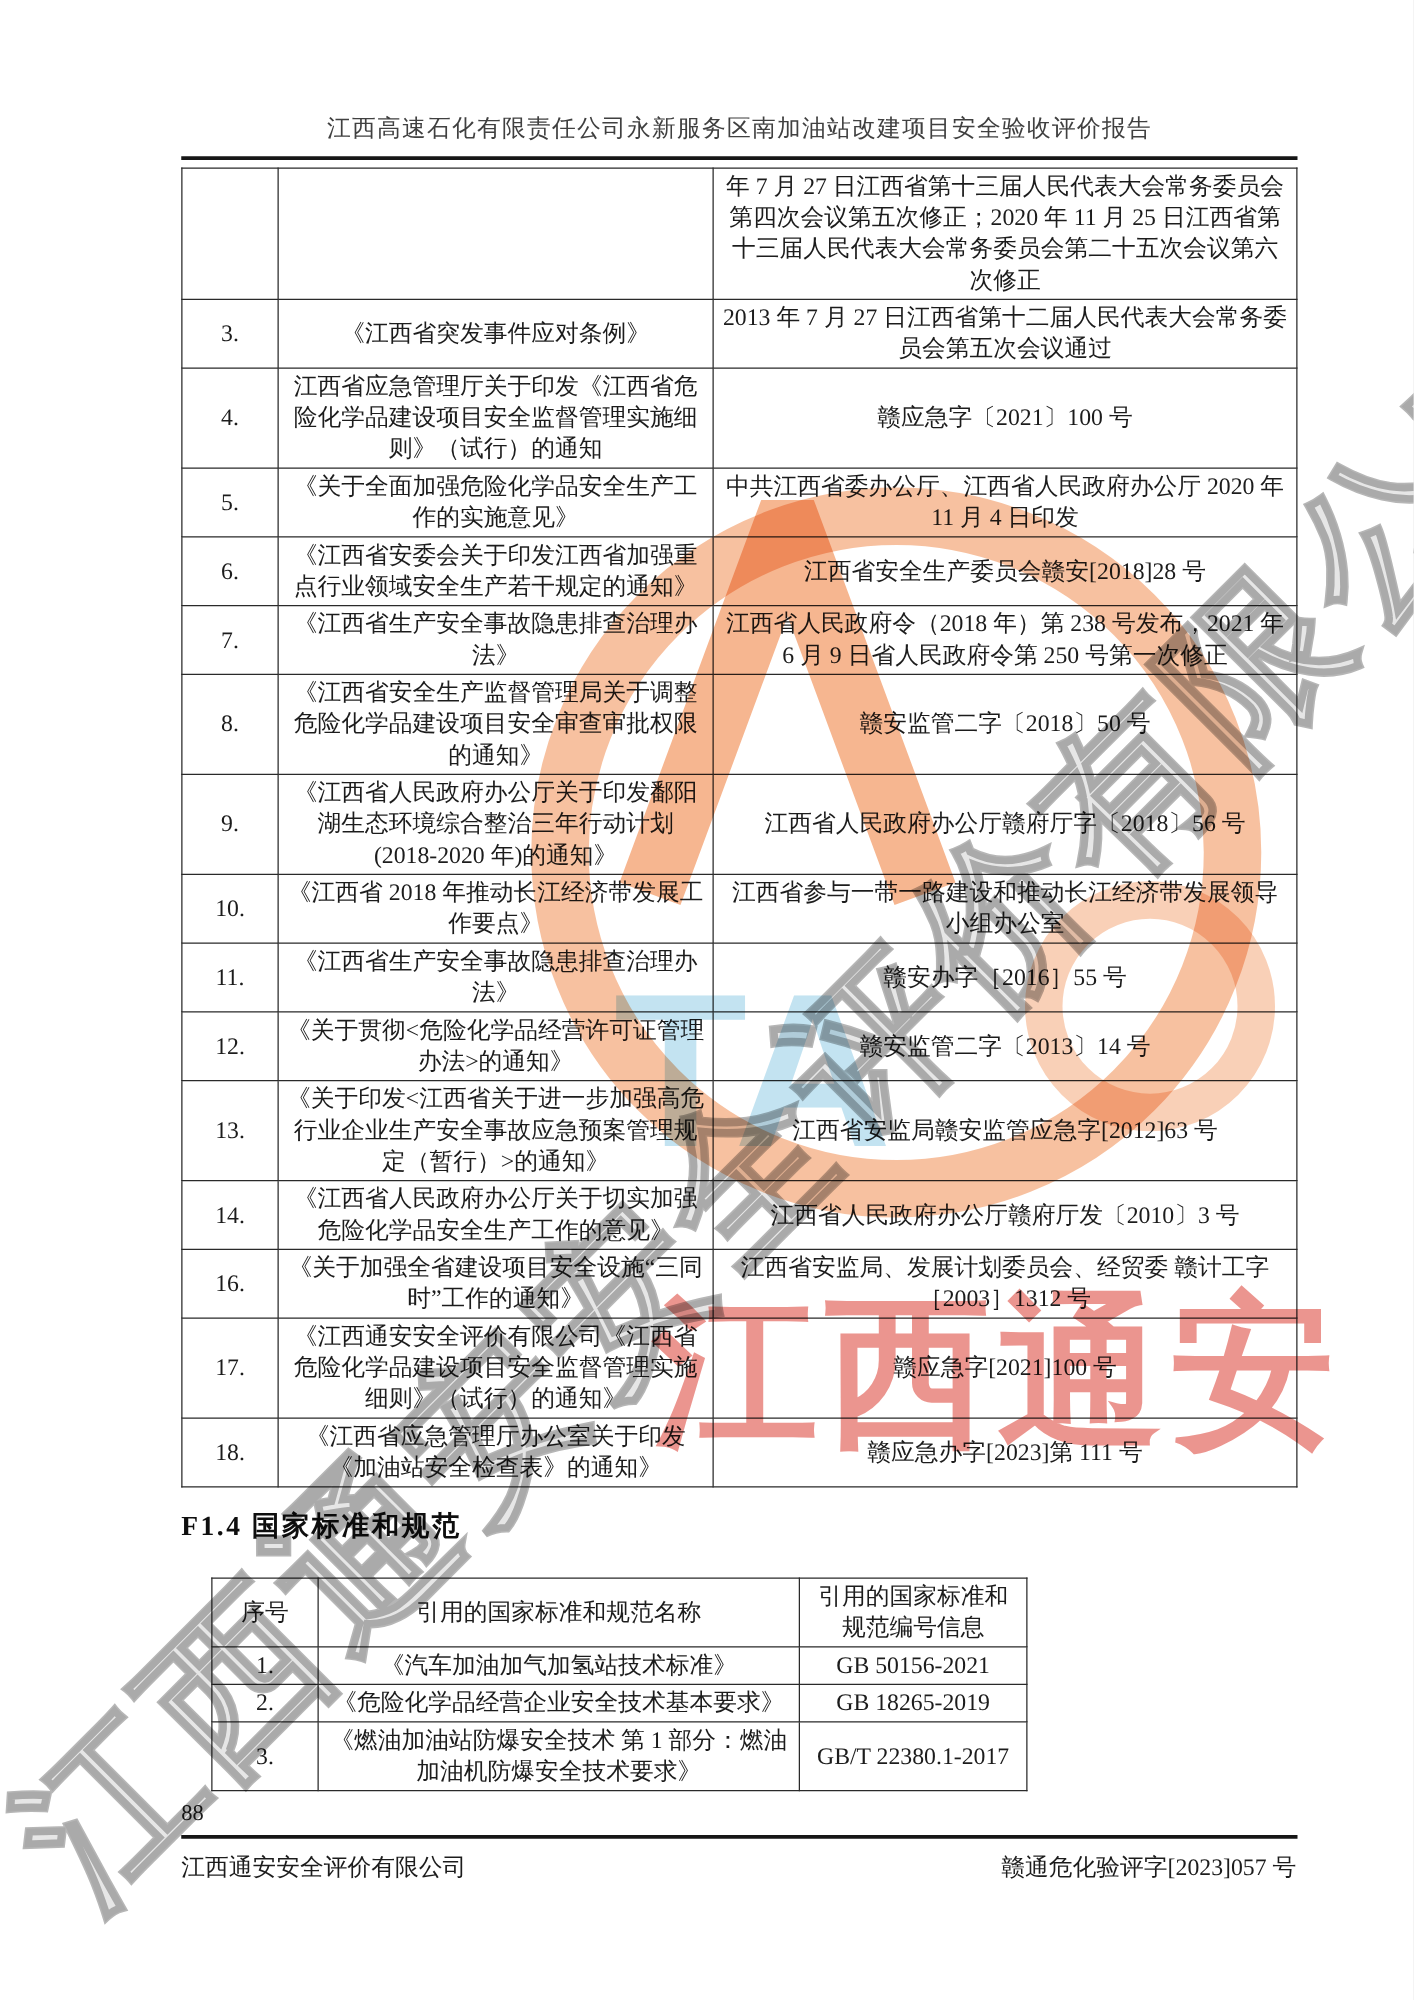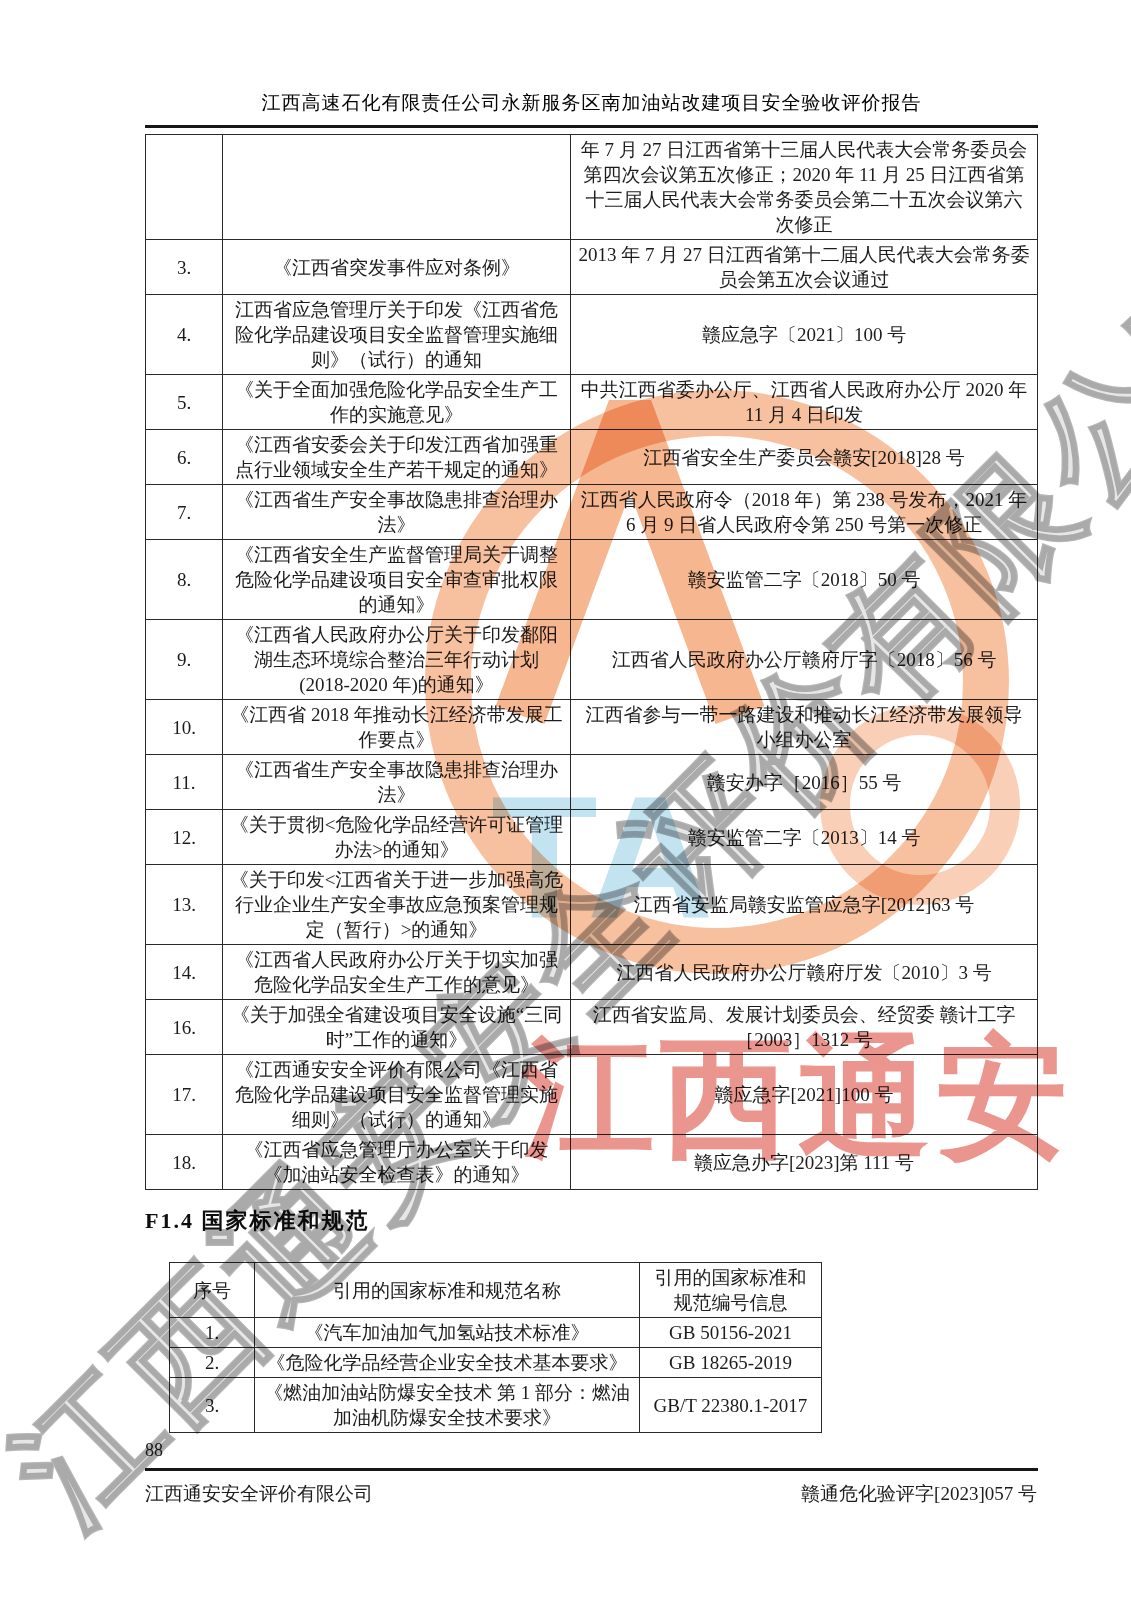--- a/index.html
+++ b/index.html
@@ -7,21 +7,21 @@
     position:relative; width:1131px; height:1600px; margin:0 auto;
     background:#ffffff; overflow:hidden;
     font-family:"Liberation Serif", serif; color:#1c1c1c;
   }
 
   
   .content { position:absolute; left:145px; top:90px; width:893px; z-index:1; }
 
   .header-title{
     text-align:center; font-size:19px; letter-spacing:1px;
-    padding-bottom:9px; border-bottom:3px solid #161616; color:#000000;
+    padding-bottom:9px; border-bottom:3px solid #161616; color:#404040;
   }
 
   table { border-collapse:collapse; width:100%; }
   td,th {
     border:1px solid #2a2a2a; text-align:center; vertical-align:middle;
     font-size:19px; line-height:25px; padding:2px 6px; color:#1c1c1c;
     word-break:break-word;
   }
   th { font-weight:normal; }
 

